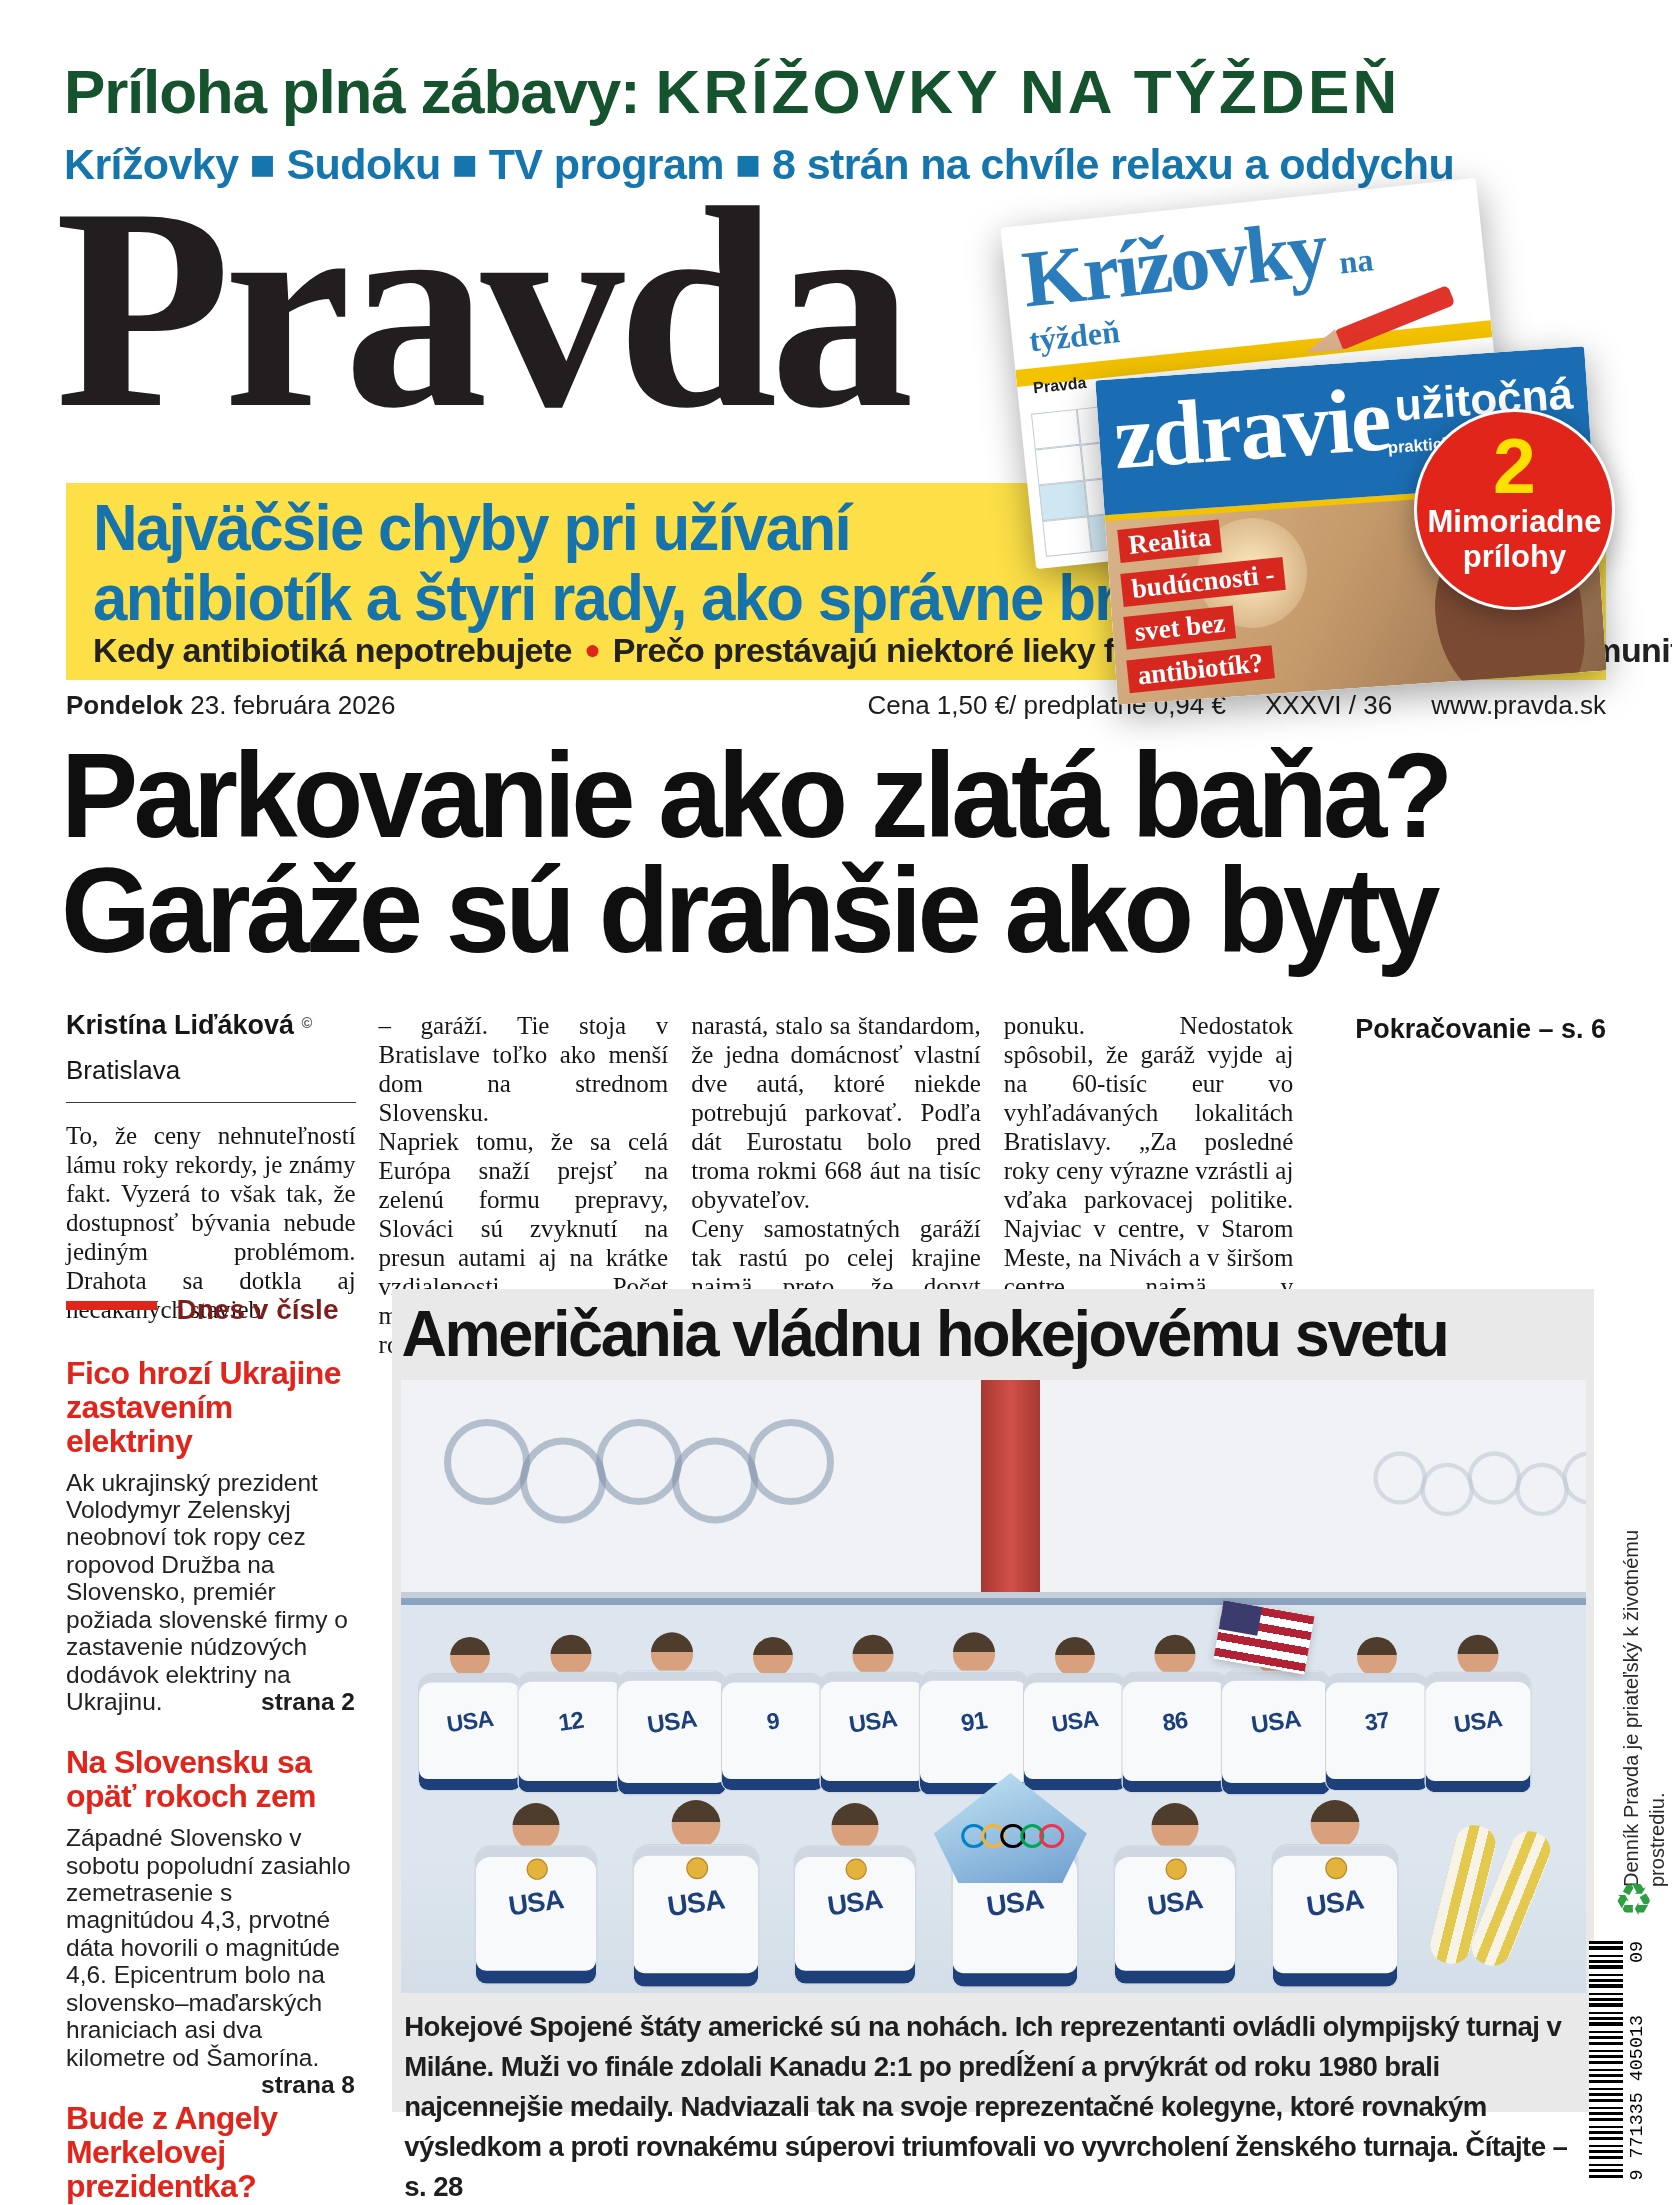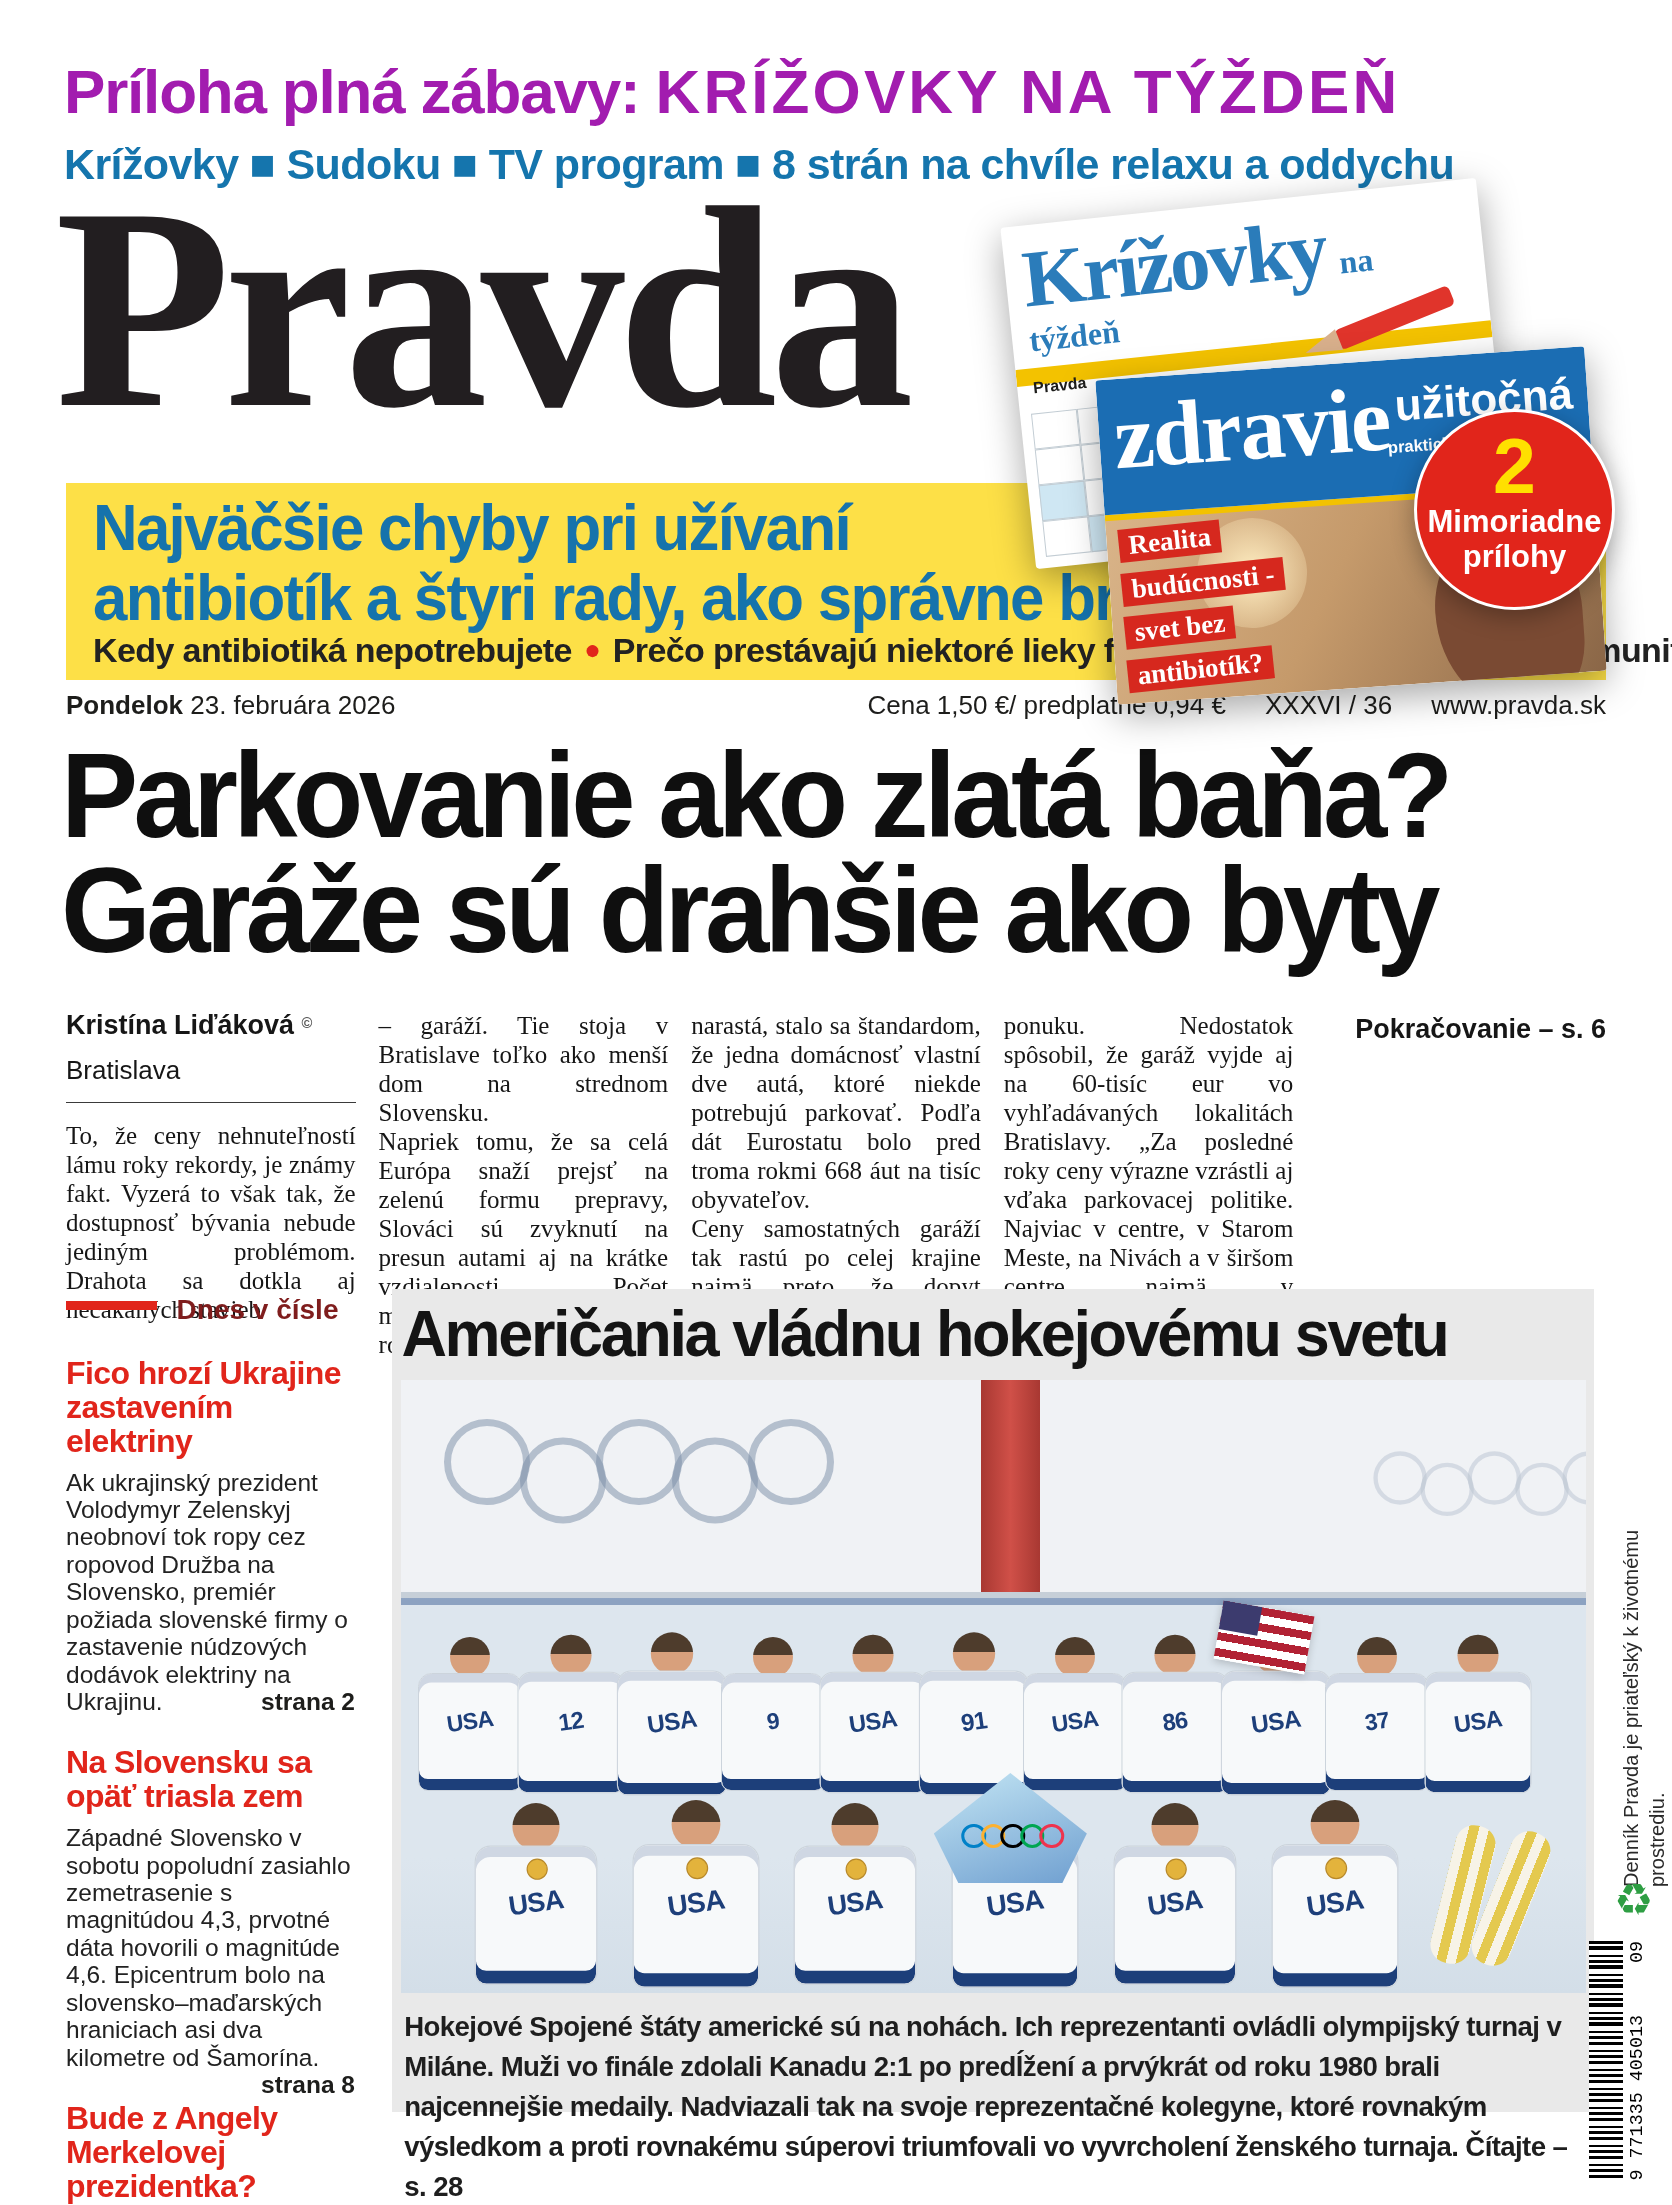--- a/index.html
+++ b/index.html
@@ -1,21 +1,21 @@
 <!DOCTYPE html>
 <html style="font-size:9.8px"><head>
 <meta charset="utf-8">
 <style>
   html,body{margin:0;padding:0;background:#fff;}
   body{width:1672px;font-family:"Liberation Sans",sans-serif;color:#1d1d1b;}
   #page{position:relative;width:1672px;height:2205px;overflow:hidden;background:#fff;}
   .abs{position:absolute;}
 
   
-  .teaser1{left:64px;top:56px;font-size:62px;font-weight:800;color:#a21caf;letter-spacing:-1.2px;white-space:nowrap;}
+  .teaser1{left:64px;top:56px;font-size:62px;font-weight:800;color:#14532d;letter-spacing:-1.2px;white-space:nowrap;}
   .teaser1 .sp{letter-spacing:3.1px;}
   .teaser2{left:64px;top:140px;font-size:43px;font-weight:800;color:#1575ad;letter-spacing:-0.6px;white-space:nowrap;text-align:center;}
 
   
   .masthead{left:55px;top:164px;font-family:"Liberation Serif",serif;font-weight:700;font-size:288px;line-height:1;letter-spacing:-7.4px;color:#221e20;}
 
   
   .banner{left:66px;top:483px;width:1540px;height:197px;background:#fde047;z-index:1;}
   .bl{position:absolute;left:27px;font-size:65px;font-weight:800;color:#1673ac;letter-spacing:-1.8px;white-space:nowrap;transform:scaleX(.95);transform-origin:left top;}
   .bl1{top:7.4px;}
@@ -241,21 +241,21 @@
     </div>
   </div>
 
   <div class="abs sidebar">
     <div class="sb-title"><span class="sb-dash"></span><span>Dnes v čísle</span></div>
     <div class="sb-item">
       <div class="sb-h">Fico hrozí Ukrajine zastavením elektriny</div>
       <div class="sb-b"><span>Ak ukrajinský prezident Volodymyr Zelenskyj neobnoví tok ropy cez ropovod Družba na Slovensko, premiér požiada slovenské firmy o zastavenie núdzových dodávok elektriny na Ukrajinu.</span><strong class="sb-p">strana 2</strong></div>
     </div>
     <div class="sb-item">
-      <div class="sb-h">Na Slovensku sa opäť triasla zem</div>
+      <div class="sb-h">Na Slovensku sa opäť rokoch zem</div>
       <div class="sb-b"><span>Západné Slovensko v sobotu popoludní zasiahlo zemetrasenie s magnitúdou 4,3, prvotné dáta hovorili o magnitúde 4,6. Epicentrum bolo na slovensko–maďarských hraniciach asi dva kilometre od Šamorína.</span><strong class="sb-p">strana 8</strong></div>
     </div>
     <div class="sb-item">
       <div class="sb-h">Bude z Angely Merkelovej prezidentka?</div>
 
     </div>
   </div>
 
   <div class="abs feature">
     <div class="ft-h">Američania vládnu hokejovému svetu</div>

